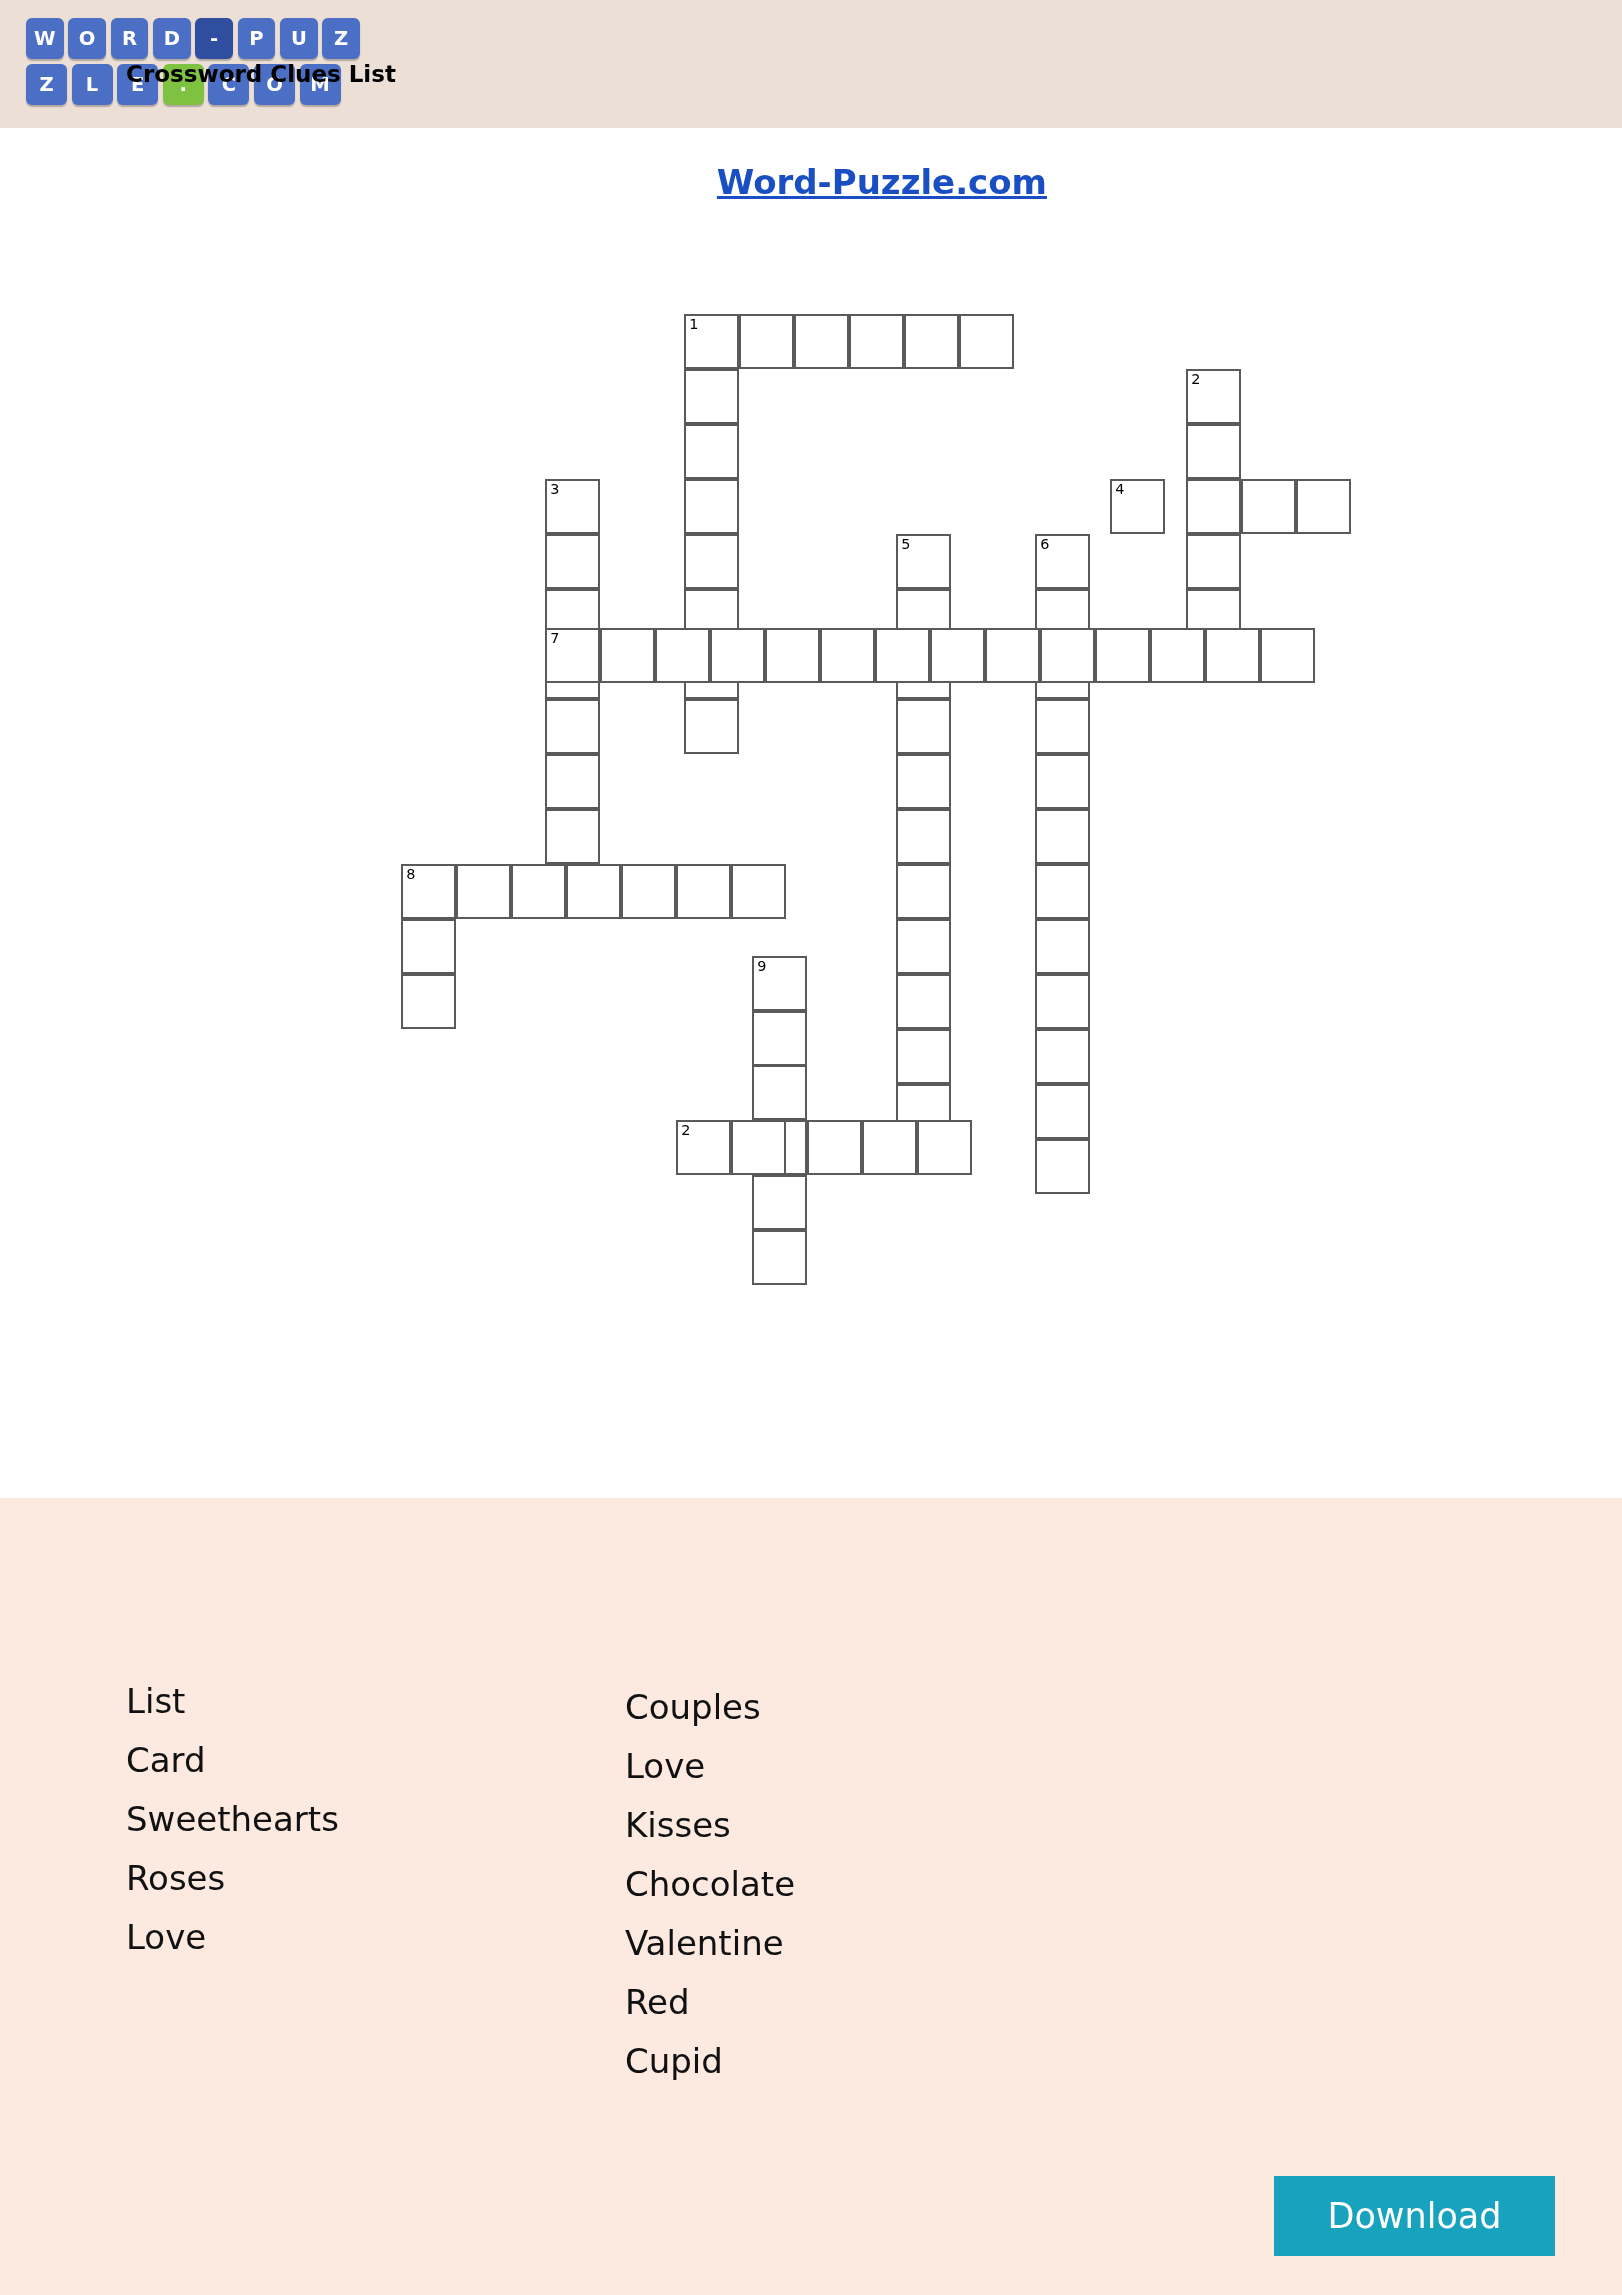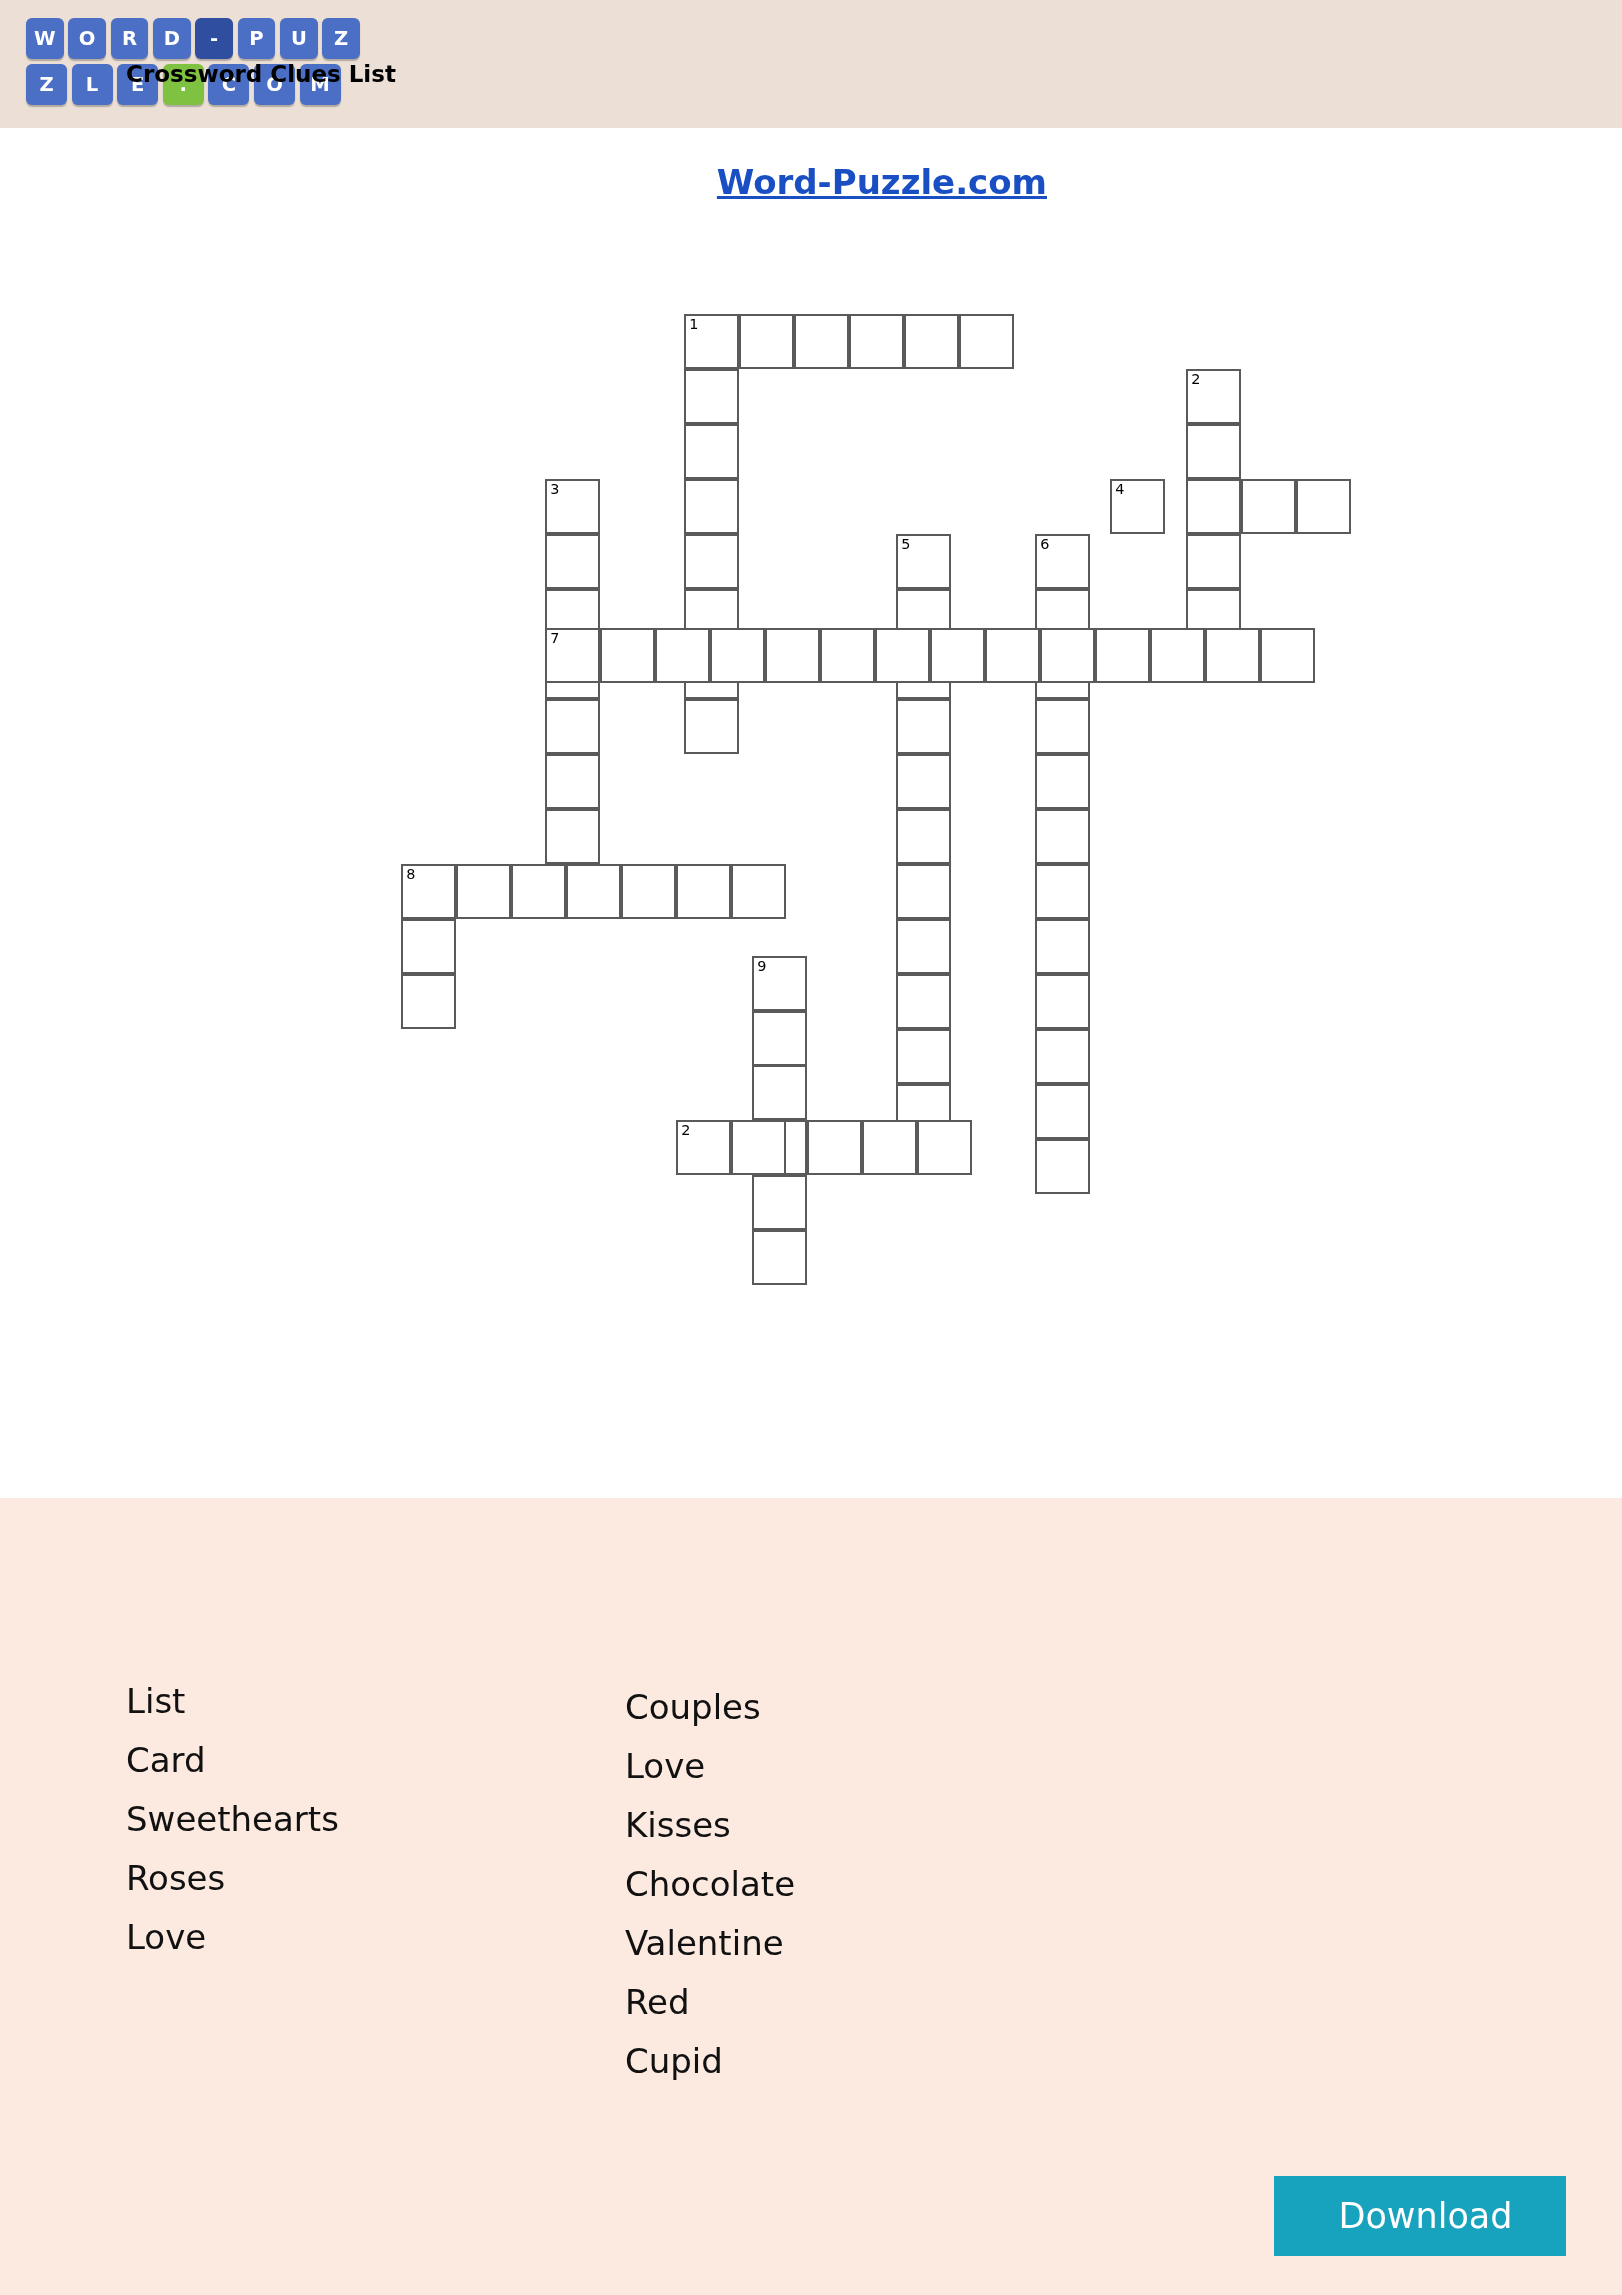--- a/index.html
+++ b/index.html
@@ -139,21 +139,20 @@
     width: 281px;
     height: 80px;
     background: #17a2bd;
     color: #ffffff;
     font-family: "DejaVu Sans", sans-serif;
     font-size: 35px;
     display: flex;
     align-items: center;
     justify-content: center;
     cursor: pointer;
-    padding-left: 11px;
   }
 </style>
 </head>
 <body>
 
 <div class="header">
   <div class="logo" id="logo">
       <div class="logo-row">
         <div class="logo-tile blue">W</div>
         <div class="logo-tile blue">O</div>

